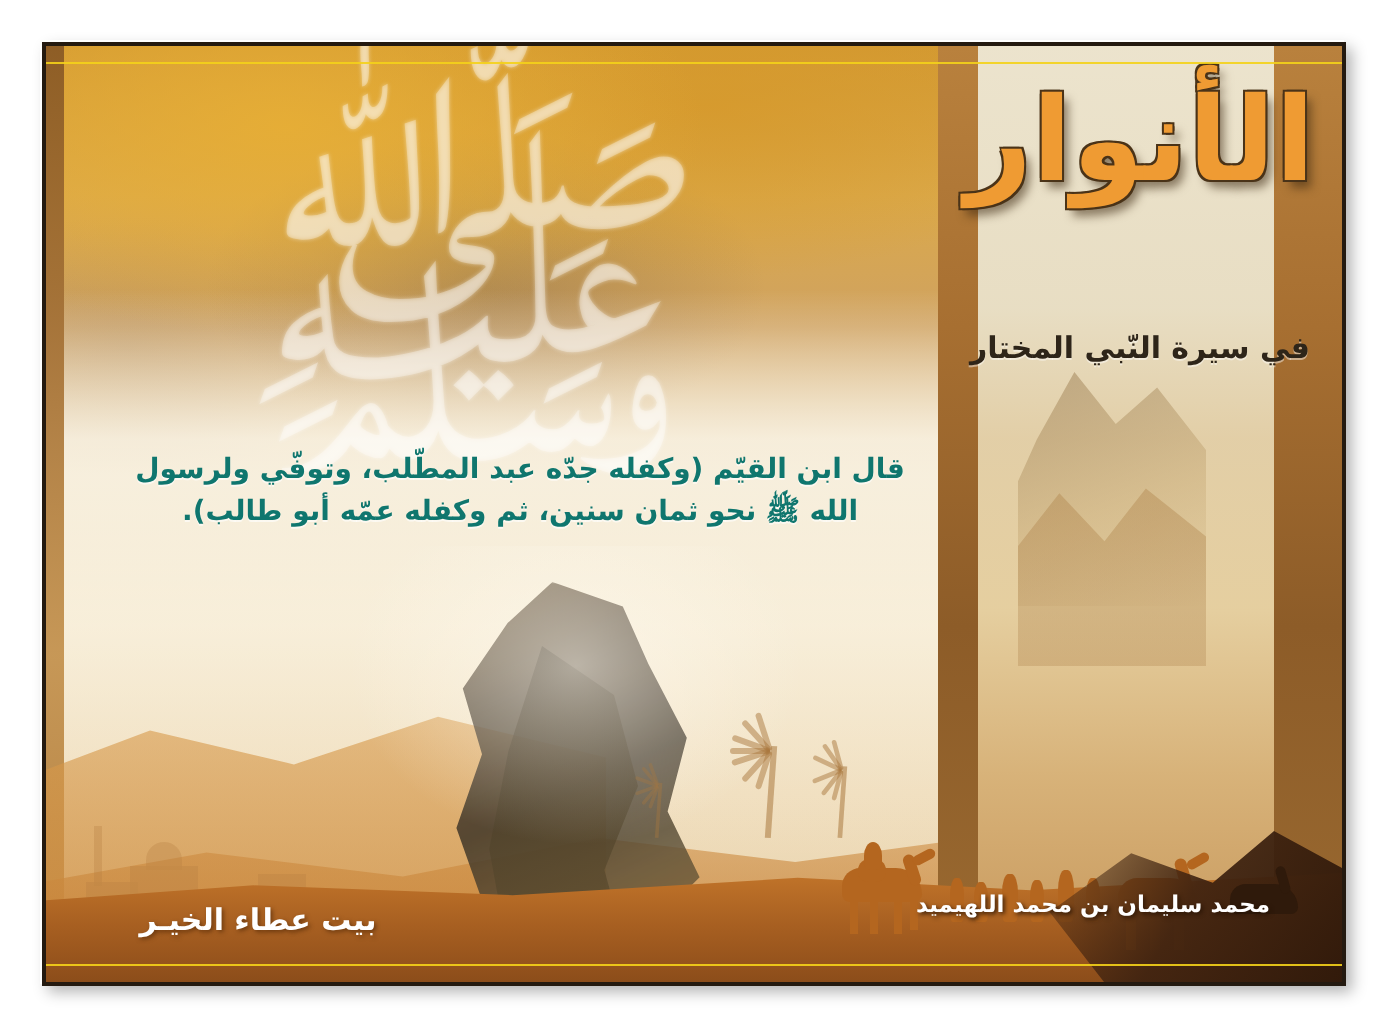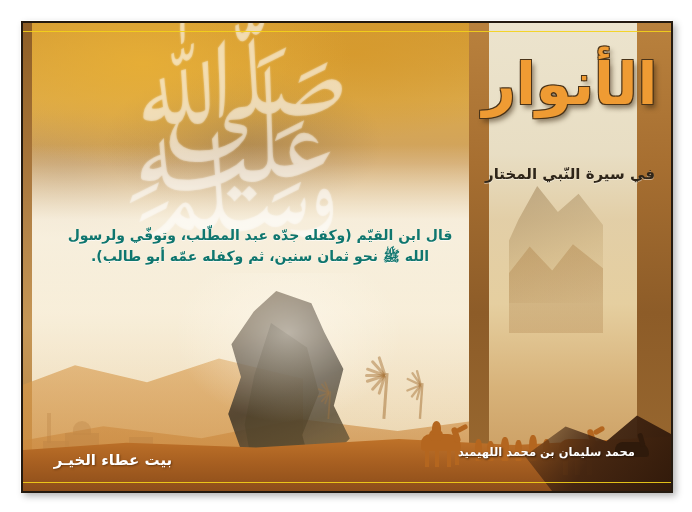--- a/index.html
+++ b/index.html
@@ -95,21 +95,21 @@
          rgba(196,146,84,.94) 100%);}
   
   .pr-ridge{position:absolute;left:20px;right:34px;top:150px;height:130px;
      background:linear-gradient(160deg,rgba(150,120,78,.55),rgba(190,158,104,.35) 60%,rgba(210,180,130,0));
      clip-path:polygon(10% 36%,30% 10%,52% 30%,74% 16%,100% 40%,100% 100%,0 100%,0 52%);}
   .pr-ridge2{position:absolute;left:20px;right:34px;top:190px;height:120px;
      background:linear-gradient(to bottom,rgba(176,132,74,.45),rgba(160,112,58,.25));
      clip-path:polygon(0 50%,22% 28%,46% 48%,68% 26%,100% 46%,100% 100%,0 100%);}
 
   
-  .title{position:absolute;left:0;right:0;top:32px;text-align:center;
+  .title{position:absolute;left:0;right:0;top:18px;text-align:center;
      font-size:58px;line-height:1;font-weight:bold;color:#ef9b33;direction:rtl;
      font-family:"DejaVu Sans","Liberation Sans",sans-serif;
      text-shadow:
         -1px -1px 0 #4a3318, 1px -1px 0 #4a3318,
         -1px  1px 0 #4a3318, 1px  1px 0 #4a3318,
          3px  4px 5px rgba(60,40,16,.55);
      letter-spacing:1px;}
   .subtitle{position:absolute;left:0;right:0;top:142px;text-align:center;
      font-size:15px;font-weight:bold;color:#2e2519;direction:rtl;
      text-shadow:0 1px 0 rgba(255,255,255,.45);}
@@ -127,21 +127,21 @@
 
   
   .qa{position:absolute;left:38px;top:202px;width:398px;direction:rtl;text-align:center;
      font-family:"DejaVu Sans","Liberation Sans",sans-serif;}
   .q-line{font-size:14.5px;font-weight:bold;color:#b8571c;line-height:21px;
      text-shadow:0 1px 0 rgba(255,255,255,.6);}
   .a-line{font-size:14px;font-weight:bold;color:#0f766e;line-height:21px;
      text-shadow:0 1px 0 rgba(255,255,255,.6);}
 
   
-  .wm{position:absolute;left:0;bottom:22px;direction:rtl;text-align:center;width:180px;}
+  .wm{position:absolute;left:16px;bottom:22px;direction:rtl;text-align:center;width:180px;}
   .wm-ar{font-size:15px;font-weight:bold;color:#ffffff;letter-spacing:1px;
      text-shadow:1px 1px 2px rgba(90,45,10,.75);}
   .wm-en{font-size:19px;font-weight:bold;font-style:italic;color:#ffffff;direction:ltr;
      text-shadow:1px 1px 2px rgba(90,45,10,.8);margin-top:-1px;}
   .credit{position:absolute;right:36px;bottom:32px;direction:rtl;
      font-size:11.5px;font-weight:bold;color:#ffffff;letter-spacing:.4px;
      text-shadow:1px 1px 2px rgba(40,20,6,.9);}
 
   
   .hline{position:absolute;left:0;right:0;height:1px;background:#f4d11a;opacity:.9;}

